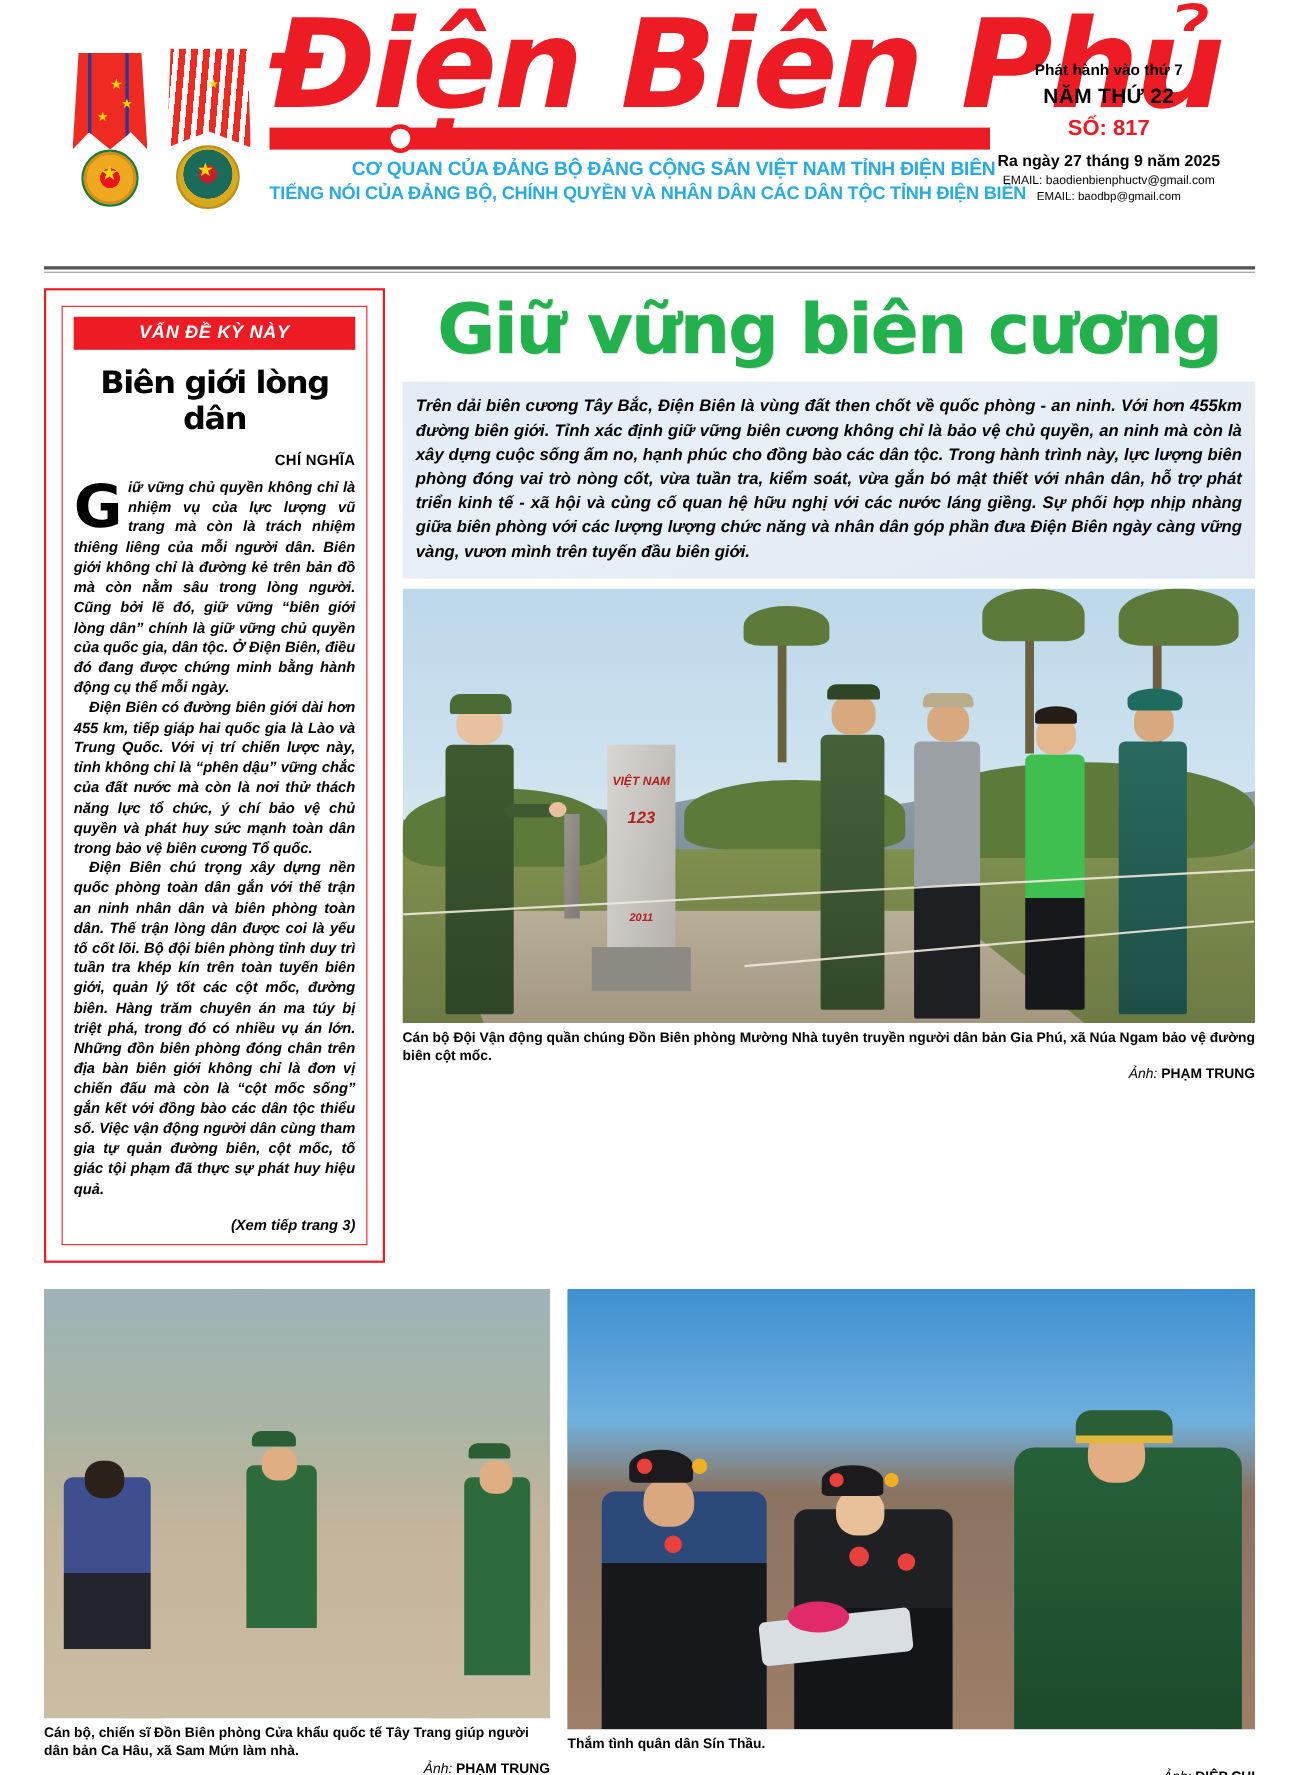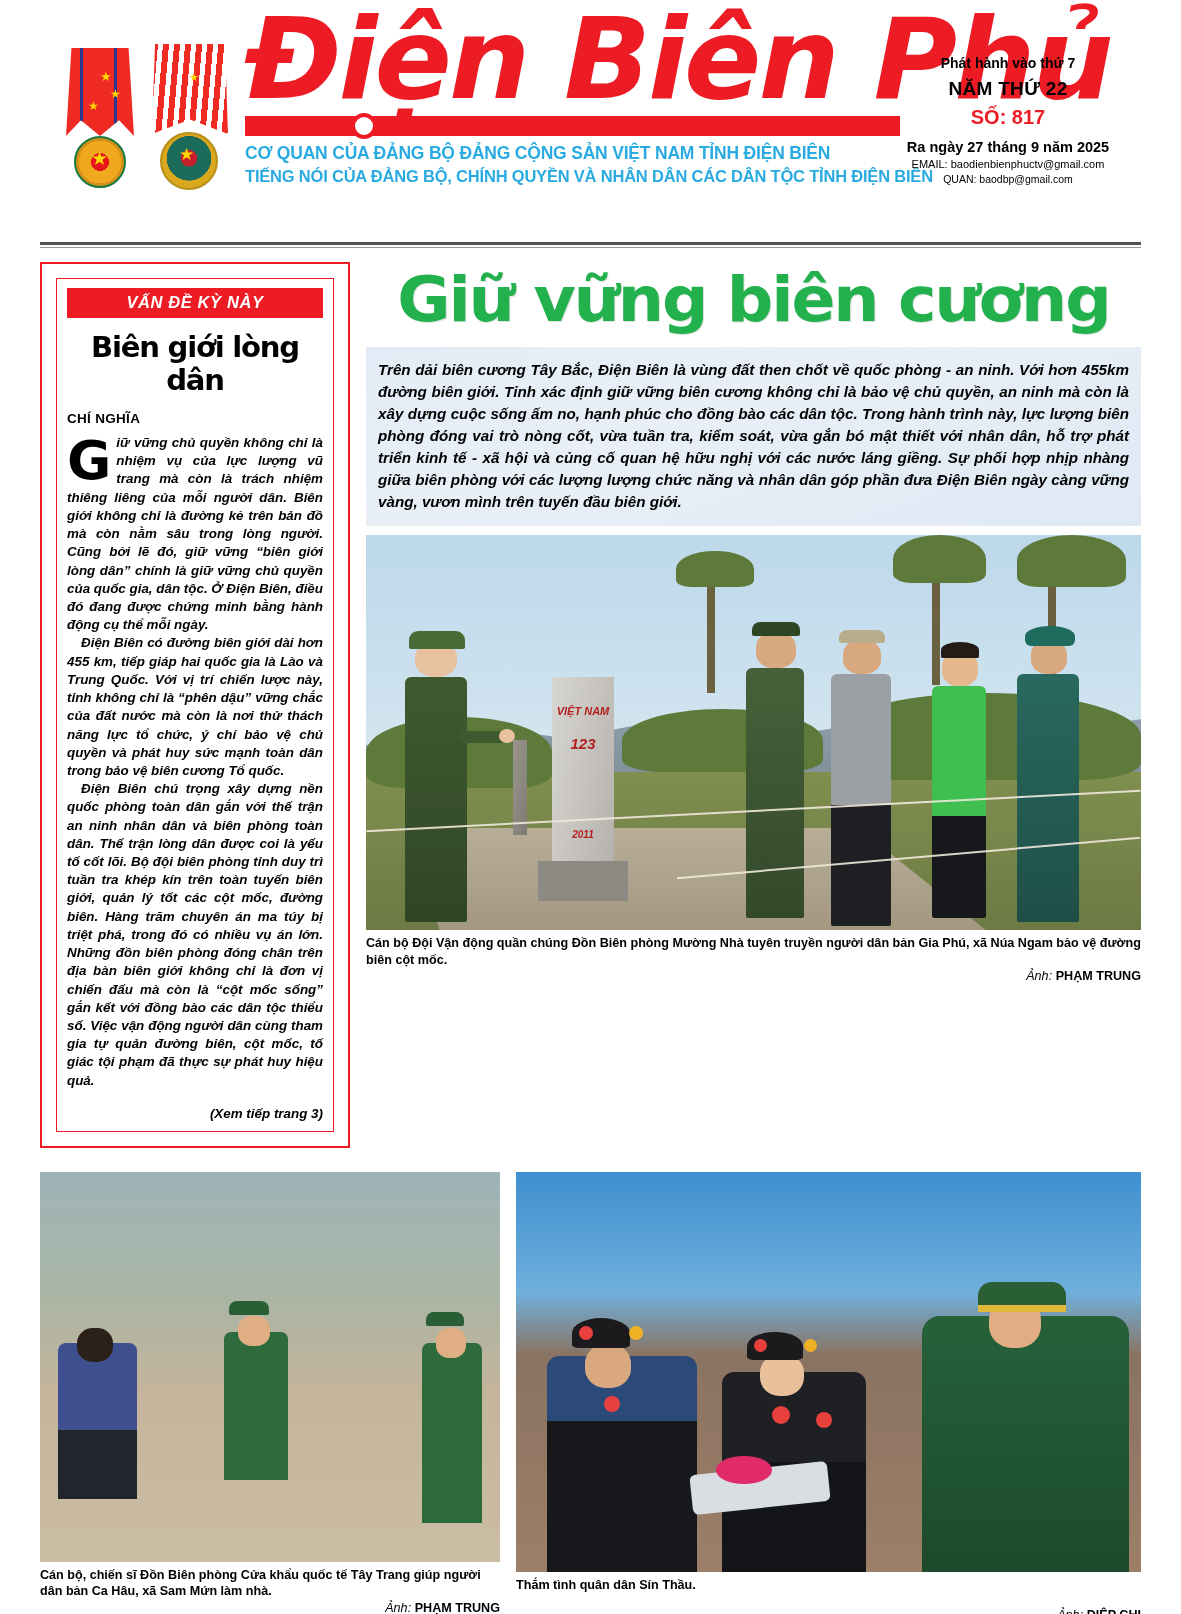--- a/index.html
+++ b/index.html
@@ -64,21 +64,21 @@
     transform-origin: left center;
   }
   .title-rule {
     margin-top:4px; height:20px; background:#ed1c24; position:relative; width:655px;
   }
   .title-rule .circ {
     position:absolute; left:106px; top:-3px; width:26px; height:26px;
     border:4px solid #ed1c24; border-radius:50%; background:#fff;
   }
   .subtitle1, .subtitle2 {
-    color:#29abe2; font-weight:bold; text-align:left;
+    color:#29abe2; font-weight:bold; text-align:right;
     font-size:17.5px; letter-spacing:-0.2px; margin-top:7px;
     white-space:nowrap;
   }
   .subtitle2 { font-size:16.5px; margin-top:3px; }
 
   .right-head { position:absolute; right:8px; top:44px; width:250px; text-align:center; }
   .cuoi-tuan {
     font-family:"DejaVu Serif", serif; font-style:italic; font-weight:bold;
     color:#29abe2; font-size:46px; line-height:1; letter-spacing:1px;
   }
@@ -106,21 +106,21 @@
     background:#ed1c24; color:#fff; text-align:center;
     font-weight:bold; font-style:italic; font-size:16.5px;
     padding:5px 0 6px 0; letter-spacing:0.6px;
   }
   .side-headline {
     font-family:"DejaVu Sans", sans-serif;
     font-weight:bold; font-size:28px; text-align:center;
     margin:13px 0 0 0; letter-spacing:-1.2px;
     transform:scaleX(1.04); transform-origin:center;
   }
-  .byline { text-align:left; font-weight:bold; font-size:13.5px; margin:14px 0 8px 0; letter-spacing:0.3px;}
+  .byline { text-align:right; font-weight:bold; font-size:13.5px; margin:14px 0 8px 0; letter-spacing:0.3px;}
   .side-body { font-size:13.4px; line-height:1.36; text-align:justify; font-style:italic; font-weight:bold; }
   .side-body p { margin:0 0 0 0; text-indent:14px; }
   .side-body p.first { text-indent:0; }
   .dropcap {
     float:left; font-family:"DejaVu Sans", sans-serif; font-weight:bold; font-style:normal;
     font-size:54px; line-height:42px; padding:4px 5px 0 0; margin-top:2px;
   }
   .seemore { text-align:right; font-style:italic; font-weight:bold; font-size:13.4px; margin-top:16px; }
 
   
@@ -228,21 +228,21 @@
       <div class="subtitle1">CƠ QUAN CỦA ĐẢNG BỘ ĐẢNG CỘNG SẢN VIỆT NAM TỈNH ĐIỆN BIÊN</div>
       <div class="subtitle2">TIẾNG NÓI CỦA ĐẢNG BỘ, CHÍNH QUYỀN VÀ NHÂN DÂN CÁC DÂN TỘC TỈNH ĐIỆN BIÊN</div>
     </div>
 
     <div class="right-head">
       <div class="ph-line">Phát hành vào thứ 7</div>
       <div class="nam-thu">NĂM THỨ 22</div>
       <div class="so-no">SỐ: 817</div>
       <div class="ra-ngay">Ra ngày 27 tháng 9 năm 2025</div>
       <div class="email">EMAIL: baodienbienphuctv@gmail.com</div>
-      <div class="email e2">QUAN: baodbp@gmail.com</div>
+      <div class="email e2">EMAIL: baodbp@gmail.com</div>
     </div>
   </div>
 
   <div class="head-rule"></div>
   <div class="head-rule2"></div>
 
   <div class="content">
 
     <div class="col-left">
       <div class="sidebox">

